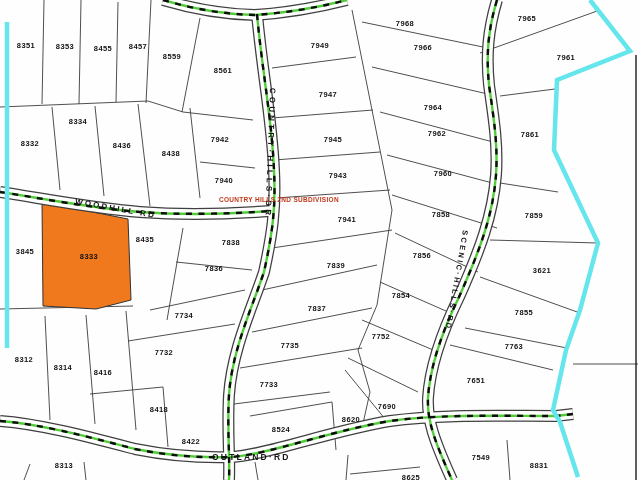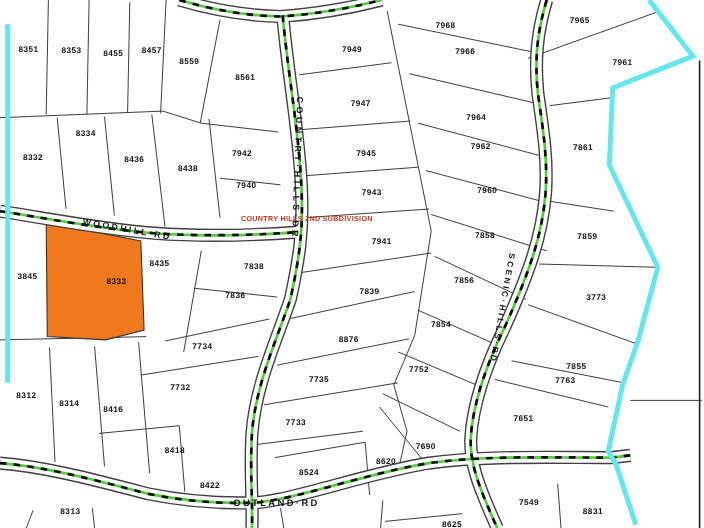--- a/index.html
+++ b/index.html
@@ -101,62 +101,62 @@
         <div class="parcel-label" style="left: 65px; top: 46px;">8353</div>
         <div class="parcel-label" style="left: 103px; top: 48px;">8455</div>
         <div class="parcel-label" style="left: 138px; top: 46px;">8457</div>
         <div class="parcel-label" style="left: 172px; top: 56px;">8559</div>
         <div class="parcel-label" style="left: 223px; top: 70px;">8561</div>
         <div class="parcel-label" style="left: 30px; top: 143px;">8332</div>
         <div class="parcel-label" style="left: 78px; top: 121px;">8334</div>
         <div class="parcel-label" style="left: 122px; top: 145px;">8436</div>
         <div class="parcel-label" style="left: 161px; top: 153px; padding-left: 20px;">8438</div>
         <div class="parcel-label" style="left: 220px; top: 139px;">7942</div>
-        <div class="parcel-label" style="left: 224px; top: 168px;">7940</div>
+        <div class="parcel-label" style="left: 224px; top: 180px;">7940</div>
         <div class="parcel-label" style="left: 25px; top: 251px;">3845</div>
-        <div class="parcel-label" style="left: 100px; top: 256px; padding-left: 12px;">8333</div>
+        <div class="parcel-label" style="left: 83px; top: 256px; padding-left: 12px;">8333</div>
         <div class="parcel-label" style="left: 145px; top: 239px;">8435</div>
         <div class="parcel-label" style="left: 231px; top: 242px;">7838</div>
         <div class="parcel-label" style="left: 214px; top: 268px;">7836</div>
         <div class="parcel-label" style="left: 184px; top: 315px;">7734</div>
         <div class="parcel-label" style="left: 164px; top: 352px;">7732</div>
         <div class="parcel-label" style="left: 24px; top: 359px;">8312</div>
         <div class="parcel-label" style="left: 63px; top: 367px;">8314</div>
         <div class="parcel-label" style="left: 103px; top: 372px;">8416</div>
         <div class="parcel-label" style="left: 139px; top: 409px; padding-left: 40px;">8418</div>
         <div class="parcel-label" style="left: 191px; top: 441px;">8422</div>
         <div class="parcel-label" style="left: 64px; top: 465px;">8313</div>
         <div class="parcel-label" style="left: 320px; top: 45px;">7949</div>
         <div class="parcel-label" style="left: 328px; top: 94px;">7947</div>
         <div class="parcel-label" style="left: 333px; top: 139px;">7945</div>
         <div class="parcel-label" style="left: 338px; top: 175px;">7943</div>
         <div class="parcel-label" style="left: 347px; top: 219px;">7941</div>
         <div class="parcel-label" style="left: 336px; top: 265px;">7839</div>
-        <div class="parcel-label" style="left: 317px; top: 308px;">8876</div>
+        <div class="parcel-label" style="left: 317px; top: 308px;">7837</div>
         <div class="parcel-label" style="left: 290px; top: 345px;">7735</div>
         <div class="parcel-label" style="left: 269px; top: 384px;">7733</div>
         <div class="parcel-label" style="left: 405px; top: 7px; margin-top: 16px;">7968</div>
         <div class="parcel-label" style="left: 423px; top: 47px;">7966</div>
         <div class="parcel-label" style="left: 433px; top: 89px; margin-top: 18px;">7964</div>
         <div class="parcel-label" style="left: 437px; top: 133px;">7962</div>
         <div class="parcel-label" style="left: 443px; top: 173px;">7960</div>
         <div class="parcel-label" style="left: 441px; top: 214px;">7858</div>
         <div class="parcel-label" style="left: 422px; top: 255px;">7856</div>
         <div class="parcel-label" style="left: 401px; top: 295px;">7854</div>
         <div class="parcel-label" style="left: 381px; top: 336px;">7752</div>
         <div class="parcel-label" style="left: 387px; top: 406px;">7690</div>
         <div class="parcel-label" style="left: 351px; top: 419px;">8620</div>
         <div class="parcel-label" style="left: 281px; top: 429px;">8524</div>
         <div class="parcel-label" style="left: 393px; top: 477px; padding-left: 36px;">8625</div>
         <div class="parcel-label" style="left: 527px; top: 18px;">7965</div>
         <div class="parcel-label" style="left: 566px; top: 57px;">7961</div>
         <div class="parcel-label" style="left: 530px; top: 134px;">7861</div>
         <div class="parcel-label" style="left: 534px; top: 215px;">7859</div>
-        <div class="parcel-label" style="left: 542px; top: 270px;">3773</div>
-        <div class="parcel-label" style="left: 524px; top: 312px; margin-top: 21px;">7855</div>
+        <div class="parcel-label" style="left: 542px; top: 270px;">3621</div>
+        <div class="parcel-label" style="left: 524px; top: 312px;">7855</div>
         <div class="parcel-label" style="left: 514px; top: 346px;">7763</div>
         <div class="parcel-label" style="left: 476px; top: 380px;">7651</div>
         <div class="parcel-label" style="left: 481px; top: 457px;">7549</div>
         <div class="parcel-label" style="left: 539px; top: 465px;">8831</div>
       </div>
     <div class="road-label" id="lbl-woodhill">WOODHILL·RD</div>
     <div class="road-label" id="lbl-country">COUNTRY·HILLS·DR</div>
     <div class="road-label" id="lbl-scenic">SCENIC·HILLS·RD</div>
     <div class="road-label" id="lbl-outland">OUTLAND·RD</div>
     <div id="lbl-subdivision" style="color: rgb(192, 57, 27);">COUNTRY HILLS 2ND SUBDIVISION</div>

